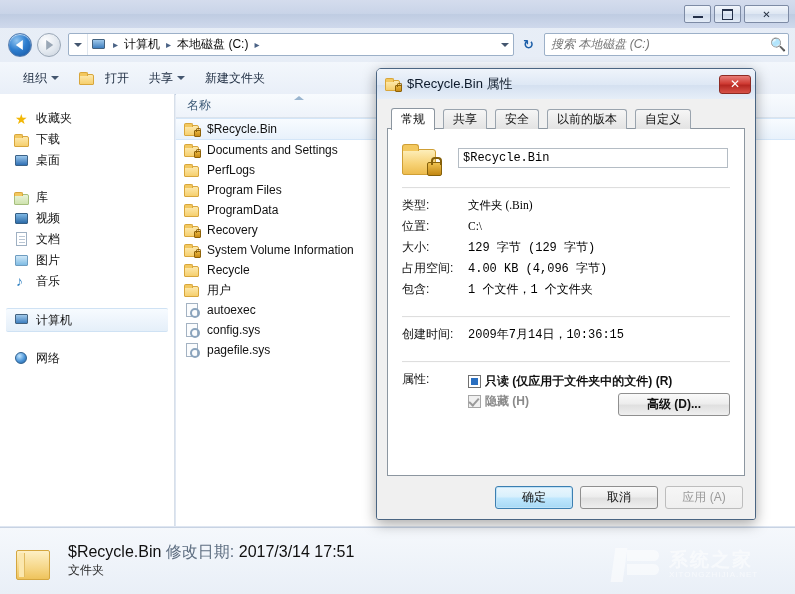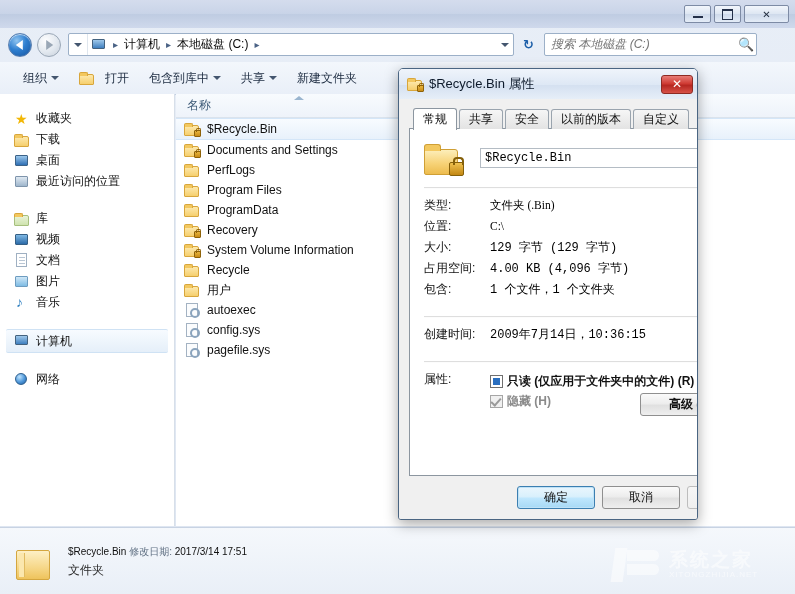--- a/index.html
+++ b/index.html
@@ -121,21 +121,21 @@
   }
   #refresh-btn {
     position: absolute; left: 519px; top: 7px;
     width: 19px; height: 19px;
     display: flex; align-items: center; justify-content: center;
     color: #1c5ea8; font-size: 13px; font-weight: bold;
   }
   #searchbox {
     position: absolute;
     left: 544px; top: 5px;
-    width: 213px; height: 23px;
+    width: 245px; height: 23px;
     background: #fff;
     border: 1px solid #9cb0c8;
     border-radius: 2px;
     box-sizing: border-box;
     display: flex; align-items: center;
   }
   #search-input-text {
     flex: 1; padding-left: 6px;
     font-style: italic; color: #767676; font-size: 12px;
     white-space: nowrap; overflow: hidden;
@@ -249,21 +249,21 @@
     border-top: 1px solid #c8d3e3;
     box-sizing: border-box;
     display: flex; align-items: center;
     padding-left: 14px;
     overflow: hidden;
   }
   #details-icon {
     width: 42px; height: 42px; margin-right: 12px; flex: none; position: relative;
   }
   #details-text { line-height: 18px; }
-  .dt-line1 { font-size: 10px; color: #0f0f0f; text-align: center; }
+  .dt-line1 { font-size: 16px; color: #0f0f0f; text-align: center; }
   .dt-label { color: #5f6f82; }
   .dt-line2 { font-size: 12px; color: #2a2a2a; }
 
   
   #watermark {
     position: absolute;
     right: 6px; bottom: 4px;
     width: 178px; height: 50px;
     opacity: 0.55;
     pointer-events: none;
@@ -281,22 +281,22 @@
     width: 32px; height: 11px; background: #fff; border-radius: 0 6px 6px 0;
     box-shadow: 0 14px 0 0 #fff;
   }
   #wm-text { color: #fff; }
   #wm-cn { font-size: 19px; font-weight: bold; letter-spacing: 2px; line-height: 20px; }
   #wm-en { font-size: 8px; letter-spacing: 1px; line-height: 10px; }
 
   
   #props-dialog {
     position: absolute;
-    left: 398px; top: 68px;
-    width: 300px; height: 452px;
+    left: 376px; top: 68px;
+    width: 380px; height: 452px;
     background: #f0f0f0;
     border: 1px solid #4a6582;
     border-radius: 5px 5px 3px 3px;
     box-sizing: border-box;
     box-shadow: 0 4px 14px rgba(0,0,0,0.35);
     overflow: hidden;
   }
   #props-titlebar {
     height: 30px;
     background: linear-gradient(to bottom, #eff4fb 0%, #dee8f5 52%, #d4e0f0 53%, #e6eef8 100%);
@@ -327,21 +327,21 @@
   #tabstrip {
     display: flex; align-items: flex-end;
     height: 22px;
     padding-left: 4px;
     position: relative;
     z-index: 2;
   }
   .tab {
     height: 20px;
     padding: 0 9px;
-    margin-right: 2px;
+    margin-right: 8px;
     display: flex; align-items: center;
     font-size: 12px; color: #111;
     background: linear-gradient(to bottom, #f6f6f6 0%, #e3e3e3 100%);
     border: 1px solid #9aa4ae;
     border-bottom: none;
     border-radius: 3px 3px 0 0;
     box-sizing: border-box;
     white-space: nowrap;
     justify-content: center;
   }
@@ -640,24 +640,20 @@
       <span>组织</span>
       <span class="tri-down"></span>
     </div>
     <div class="tb-item">
       <span class="np-ico">
           <span class="ico-folder"></span>
         </span>
       <span>打开</span>
     </div>
     <div class="tb-item">
-      <span>包含到库中</span>
-      <span class="tri-down"></span>
-    </div>
-    <div class="tb-item">
       <span>共享</span>
       <span class="tri-down"></span>
     </div>
     <div class="tb-item">
       <span>新建文件夹</span>
     </div>
   </div>
 
   <div id="navpane">
 
@@ -672,26 +668,20 @@
         <span class="np-ico">
             <span class="ico-folder"></span>
           </span>
         <span>下载</span>
       </div>
       <div class="np-row child">
         <span class="np-ico">
           <span class="ico-square" style="background:linear-gradient(to bottom,#9cc8ec 0%,#2f6fb4 100%);border:1px solid #3b6288;"></span>
         </span>
         <span>桌面</span>
-      </div>
-      <div class="np-row child">
-        <span class="np-ico">
-          <span class="ico-square" style="background:linear-gradient(to bottom,#dfe9f2 0%,#9fb6cc 100%);border:1px solid #7e94ab;"></span>
-        </span>
-        <span>最近访问的位置</span>
       </div>
     </div>
 
     <div class="np-group" style="margin-top:16px;">
       <div class="np-row">
         <span class="np-ico">
           <span class="ico-folder" style="background:linear-gradient(to bottom,#e9f3d9 0%,#cfe3ae 100%);border-color:#a6bf7d;"></span>
         </span>
         <span>库</span>
       </div>

